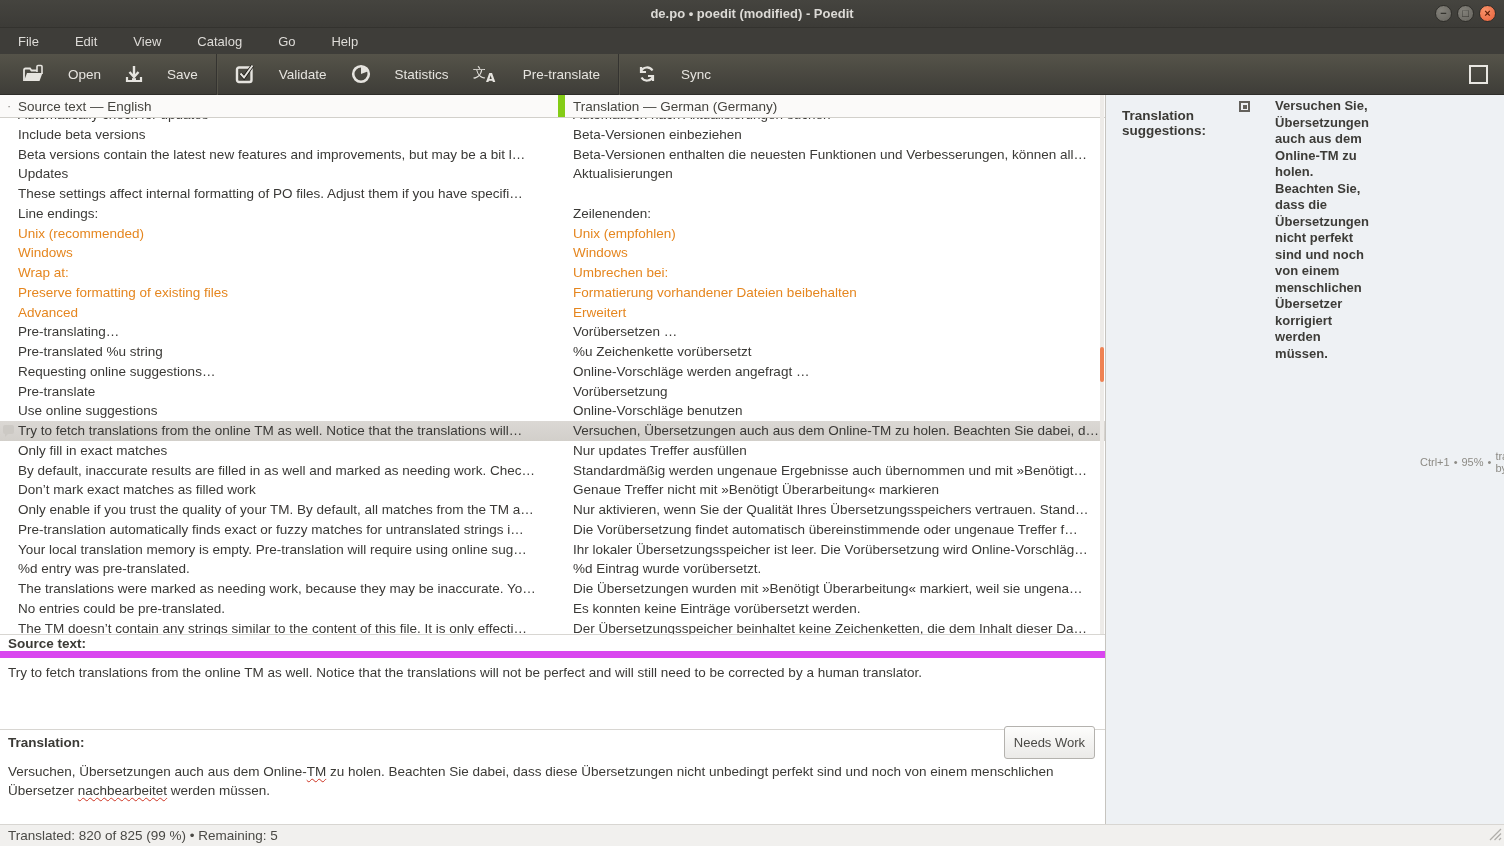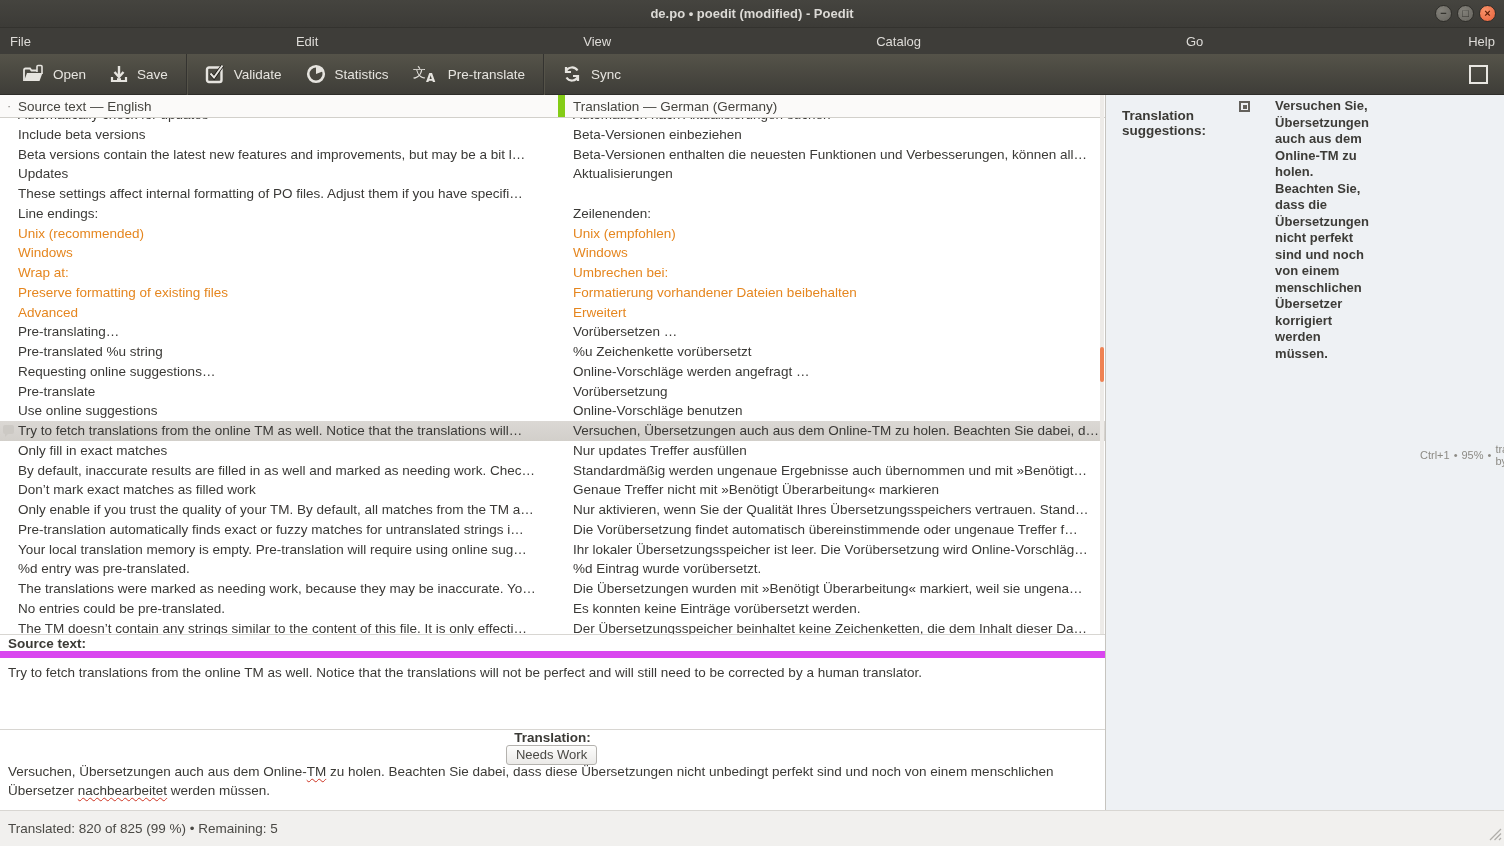--- a/index.html
+++ b/index.html
@@ -24,29 +24,29 @@
     background:radial-gradient(circle at 35% 30%, #83817a, #66645e);
     border:1px solid #2f2e2a; color:#32312d; font-size:11px; line-height:15px;
     text-align:center; font-weight:bold;
   }
   .winbtn.close {
     background:radial-gradient(circle at 35% 30%, #f8936a, #e8603a);
     color:#5a1d07;
   }
   .menubar {
     height:26px; background:#3e3d39; display:flex; align-items:center;
-    padding-left:1px; gap:18px;justify-content:space-between;
+    padding-left:9px; gap:18px;
   }
   .menu-item { color:#dedcd8; padding:4px 9px; font-size:13px; }
   .toolbar {
     height:41px; background:linear-gradient(#555349,#3e3d38);
     display:flex; align-items:center; padding-left:10px; position:relative;
     border-bottom:1px solid #2e2d29;
   }
-  .tool-btn { display:flex; align-items:center; gap:9px; color:#e6e4df; padding:6px 12px; font-size:13.5px; }
+  .tool-btn { display:flex; align-items:center; gap:24px; color:#e6e4df; padding:6px 12px; font-size:13.5px; }
   .tool-sep { width:1px; height:41px; background:#343330; box-shadow:1px 0 0 #555349; margin:0 6px; }
   .tool-btn svg { display:block; }
   .panel-toggle { position:absolute; right:16px; top:11px; width:19px; height:19px; border:2px solid #e9e7e2; background:transparent; }
   .panel-toggle::after { content:""; display:block; margin:3px; width:9px; height:9px; background:#e9e7e2; opacity:.0; }
 
   
   .content { flex:1; display:flex; min-height:0; background:#fff; }
   .main { width:1130px; display:flex; flex-direction:column; border-right:1px solid #c6c4bf; }
 
   
@@ -78,24 +78,24 @@
   .vscroll-thumb { position:absolute; top:252px; height:35px; width:4px; background:#ef8253; border-radius:2px; }
 
   
   .panel-label-bar {
     border-top:1px solid #d8d6d2; border-bottom:7px solid #d946ef;
     background:#fff; display:flex; align-items:center; padding:0 8px;
   }
   .panel-label { font-weight:bold; color:#3b3a36; font-size:13.5px; }
   .src-label-bar { height:24px; }
   .src-content { height:71px; padding:6px 10px 0 8px; font-size:13.5px; color:#3b3a36; line-height:18px; }
-  .trg-label-bar { height:26px; justify-content:space-between; border-bottom:none;flex-direction:column; }
+  .trg-label-bar { height:26px; justify-content:space-between; border-bottom:none; }
   .needs-work-btn {
     background:linear-gradient(#fdfdfc,#ebeae8); border:1px solid #b4b2ae; border-radius:3px;
-    font-size:13px; color:#4a4945; padding:1px 9px 2px; height:27px; margin-right:2px;
+    font-size:13px; color:#4a4945; padding:1px 9px 2px; height:33px; margin-right:2px;
   }
   .trg-content { flex:1; padding:7px 10px 0 8px; font-size:13.5px; color:#3b3a36; line-height:19px; }
   .misspell { text-decoration:underline wavy #cc3322 1px; text-underline-offset:2px; }
 
   
   .sidebar { flex:1; background:#eef1f4; display:flex; flex-direction:row; position:relative;justify-content:flex-end; }
   .sugg-head { font-weight:bold; color:#3b3a36; font-size:13.5px; padding:13px 14px 10px 16px; }
   .sugg-item { display:flex; padding:3px 12px 0 19px; gap:25px;font-weight:bold; }
   .sugg-icon { flex:none; width:11px; height:11px; border:2px solid #63615c; margin-top:3px; position:relative; }
   .sugg-icon::after { content:""; position:absolute; left:1.5px; top:1.5px; width:4px; height:4px; background:#63615c; }
@@ -109,21 +109,21 @@
   .comment-head { font-weight:bold; color:#3b3a36; font-size:13.5px; padding:9px 14px 3px 14px; }
   .comment-text { font-size:13px; color:#3d3c38; padding:0 14px; }
   .comment-btn-row { display:flex; justify-content:flex-end; padding:14px 14px 10px; margin-top:auto; }
   .edit-comment-btn {
     background:#fdfdfc; border:1px solid #e09d76; box-shadow:0 0 0 1px #f2d3bd;
     border-radius:4px; font-size:13.5px; color:#4a4945; padding:3px 13px 4px; height:18px;
   }
 
   
   .statusbar {
-    height:36px; background:#f1f0ee; border-top:1px solid #d8d6d2;
+    height:22px; background:#f1f0ee; border-top:1px solid #d8d6d2;
     display:flex; align-items:center; padding-left:8px; font-size:13.5px; color:#4a4945; position:relative;
   }
   .resize-grip { position:absolute; right:2px; bottom:2px; }
 </style>
 </head>
 <body>
 
 <div class="window">
 
   <div class="titlebar">

